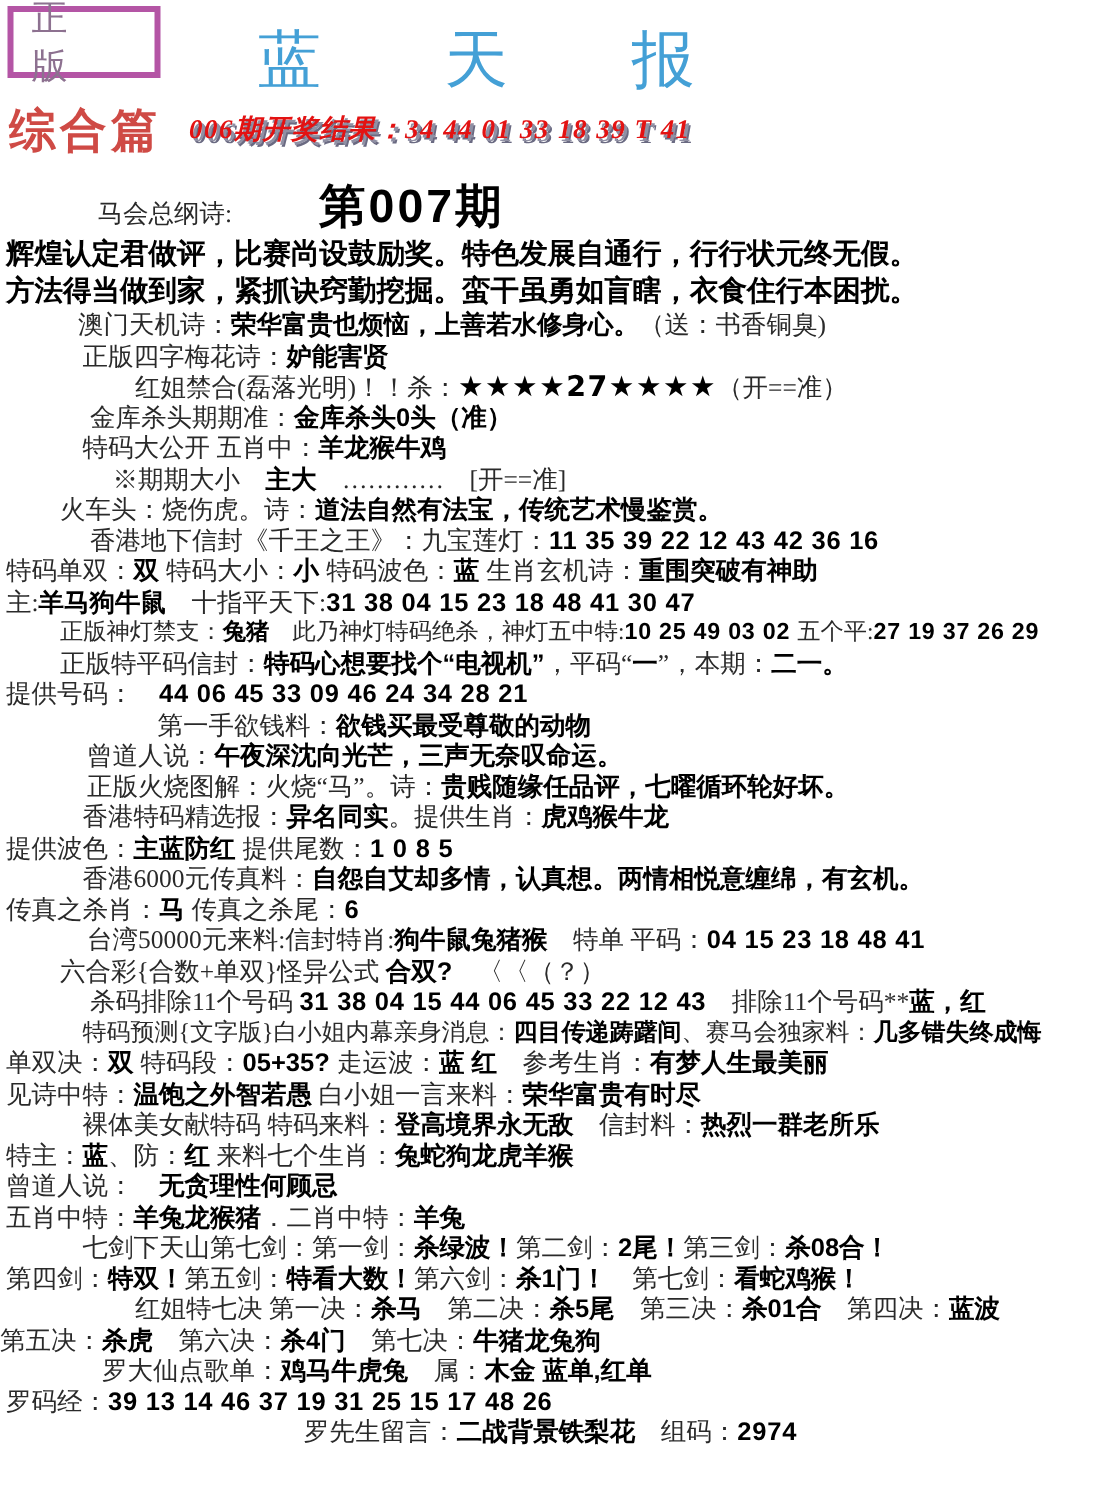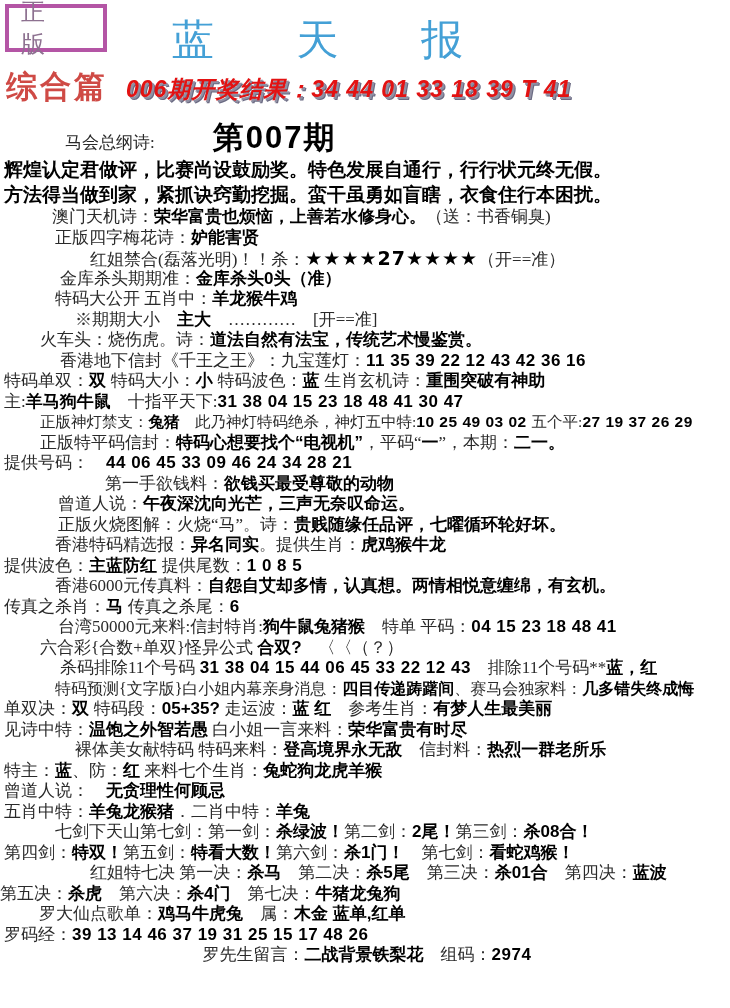--- a/index.html
+++ b/index.html
@@ -19,22 +19,22 @@
     position:absolute;left:172px;top:12px;
     font-size:42px;letter-spacing:36px;font-weight:500;
     color:#44a0d6;white-space:nowrap;
   }
   .section{
     position:absolute;left:6px;top:66px;
     font-size:31px;letter-spacing:3px;color:#cf4a45;font-weight:600;
   }
   .result{
     position:absolute;left:126px;top:74px;
-    font-family:Liberation Sans, sans-serif;
-    font-size:23px;font-weight:900;font-style:italic;
+    font-family:Liberation Serif, serif;
+    font-size:18px;font-weight:900;font-style:italic;
     color:#e31212;white-space:nowrap;
     text-shadow:2px 2px 0 #9090a4,3px 3px 0 #6a6a82;
     letter-spacing:1px;
   }
   #body-lines{position:absolute;left:0;top:119px;width:730px;}
   .line{
     white-space:nowrap;height:20.5px;line-height:20.5px;
     font-size:17px;
   }
   .sg{font-family:"Liberation Serif","DejaVu Serif",serif;color:#2a2a2a;}
@@ -77,24 +77,24 @@
     <div class="line" style="padding-left: 55px;"><span class="sg">香港特码精选报：</span><span class="sb">异名同实</span><span class="sg">。提供生肖：</span><span class="sb">虎鸡猴牛龙</span></div>
     <div class="line" style="padding-left: 4px;"><span class="sg">提供波色：</span><span class="sb">主蓝防红 </span><span class="sg">提供尾数：</span><span class="snum">1 0 8 5</span></div>
     <div class="line" style="padding-left: 55px;"><span class="sg">香港6000元传真料：</span><span class="sb">自怨自艾却多情，认真想。两情相悦意缠绵，有玄机。</span></div>
     <div class="line" style="padding-left: 4px;"><span class="sg">传真之杀肖：</span><span class="sb">马 </span><span class="sg">传真之杀尾：</span><span class="snum">6</span></div>
     <div class="line" style="padding-left: 58px;"><span class="sg">台湾50000元来料:信封特肖:</span><span class="sb">狗牛鼠兔猪猴</span><span class="sg">　特单 平码：</span><span class="snum">04 15 23 18 48 41</span></div>
     <div class="line" style="padding-left: 40px;"><span class="sg">六合彩{合数+单双}怪异公式 </span><span class="sb">合双?</span><span class="sg">　〈〈（？）</span></div>
     <div class="line" style="padding-left: 60px;"><span class="sg">杀码排除11个号码 </span><span class="snum">31 38 04 15 44 06 45 33 22 12 43</span><span class="sg">　排除11个号码**</span><span class="sb">蓝，红</span></div>
     <div class="line" style="padding-left: 55px; font-size: 16px;"><span class="sg">特码预测{文字版}白小姐内幕亲身消息：</span><span class="sb">四目传递踌躇间</span><span class="sg">、赛马会独家料：</span><span class="sb">几多错失终成悔</span></div>
     <div class="line" style="padding-left: 4px;"><span class="sg">单双决：</span><span class="sb">双 </span><span class="sg">特码段：</span><span class="sb">05+35? </span><span class="sg">走运波：</span><span class="sb">蓝 红</span><span class="sg">　参考生肖：</span><span class="sb">有梦人生最美丽</span></div>
     <div class="line" style="padding-left: 4px;"><span class="sg">见诗中特：</span><span class="sb">温饱之外智若愚</span><span class="sg"> 白小姐一言来料：</span><span class="sb">荣华富贵有时尽</span></div>
-    <div class="line" style="padding-left: 55px; margin-left: 20px;"><span class="sg">裸体美女献特码 特码来料：</span><span class="sb">登高境界永无敌</span><span class="sg">　信封料：</span><span class="sb">热烈一群老所乐</span></div>
+    <div class="line" style="padding-left: 55px;"><span class="sg">裸体美女献特码 特码来料：</span><span class="sb">登高境界永无敌</span><span class="sg">　信封料：</span><span class="sb">热烈一群老所乐</span></div>
     <div class="line" style="padding-left: 4px;"><span class="sg">特主：</span><span class="sb">蓝</span><span class="sg">、防：</span><span class="sb">红</span><span class="sg"> 来料七个生肖：</span><span class="sb">兔蛇狗龙虎羊猴</span></div>
     <div class="line" style="padding-left: 4px;"><span class="sg">曾道人说：</span><span class="sb">　无贪理性何顾忌</span></div>
     <div class="line" style="padding-left: 4px;"><span class="sg">五肖中特：</span><span class="sb">羊兔龙猴猪</span><span class="sg">．二肖中特：</span><span class="sb">羊兔</span></div>
     <div class="line" style="padding-left: 55px;"><span class="sg">七剑下天山第七剑：第一剑：</span><span class="sb">杀绿波！</span><span class="sg">第二剑：</span><span class="sb">2尾！</span><span class="sg">第三剑：</span><span class="sb">杀08合！</span></div>
     <div class="line" style="padding-left: 4px;"><span class="sg">第四剑：</span><span class="sb">特双！</span><span class="sg">第五剑：</span><span class="sb">特看大数！</span><span class="sg">第六剑：</span><span class="sb">杀1门！</span><span class="sg">　第七剑：</span><span class="sb">看蛇鸡猴！</span></div>
     <div class="line" style="padding-left: 90px;"><span class="sg">红姐特七决 第一决：</span><span class="sb">杀马</span><span class="sg">　第二决：</span><span class="sb">杀5尾</span><span class="sg">　第三决：</span><span class="sb">杀01合</span><span class="sg">　第四决：</span><span class="sb">蓝波</span></div>
     <div class="line" style=""><span class="sg">第五决：</span><span class="sb">杀虎</span><span class="sg">　第六决：</span><span class="sb">杀4门</span><span class="sg">　第七决：</span><span class="sb">牛猪龙兔狗</span></div>
-    <div class="line" style="padding-left: 39px;"><span class="sg">罗大仙点歌单：</span><span class="sb">鸡马牛虎兔</span><span class="sg">　属：</span><span class="sb">木金 蓝单,红单</span></div>
+    <div class="line" style="padding-left: 68px;"><span class="sg">罗大仙点歌单：</span><span class="sb">鸡马牛虎兔</span><span class="sg">　属：</span><span class="sb">木金 蓝单,红单</span></div>
     <div class="line" style="padding-left: 4px;"><span class="sg">罗码经：</span><span class="snum">39 13 14 46 37 19 31 25 15 17 48 26</span></div>
     <div class="line" style="padding-left: 4px; text-align: center;"><span class="sg">罗先生留言：</span><span class="sb">二战背景铁梨花</span><span class="sg">　组码：</span><span class="snum">2974</span></div>
   </div>
 
 </body></html>

